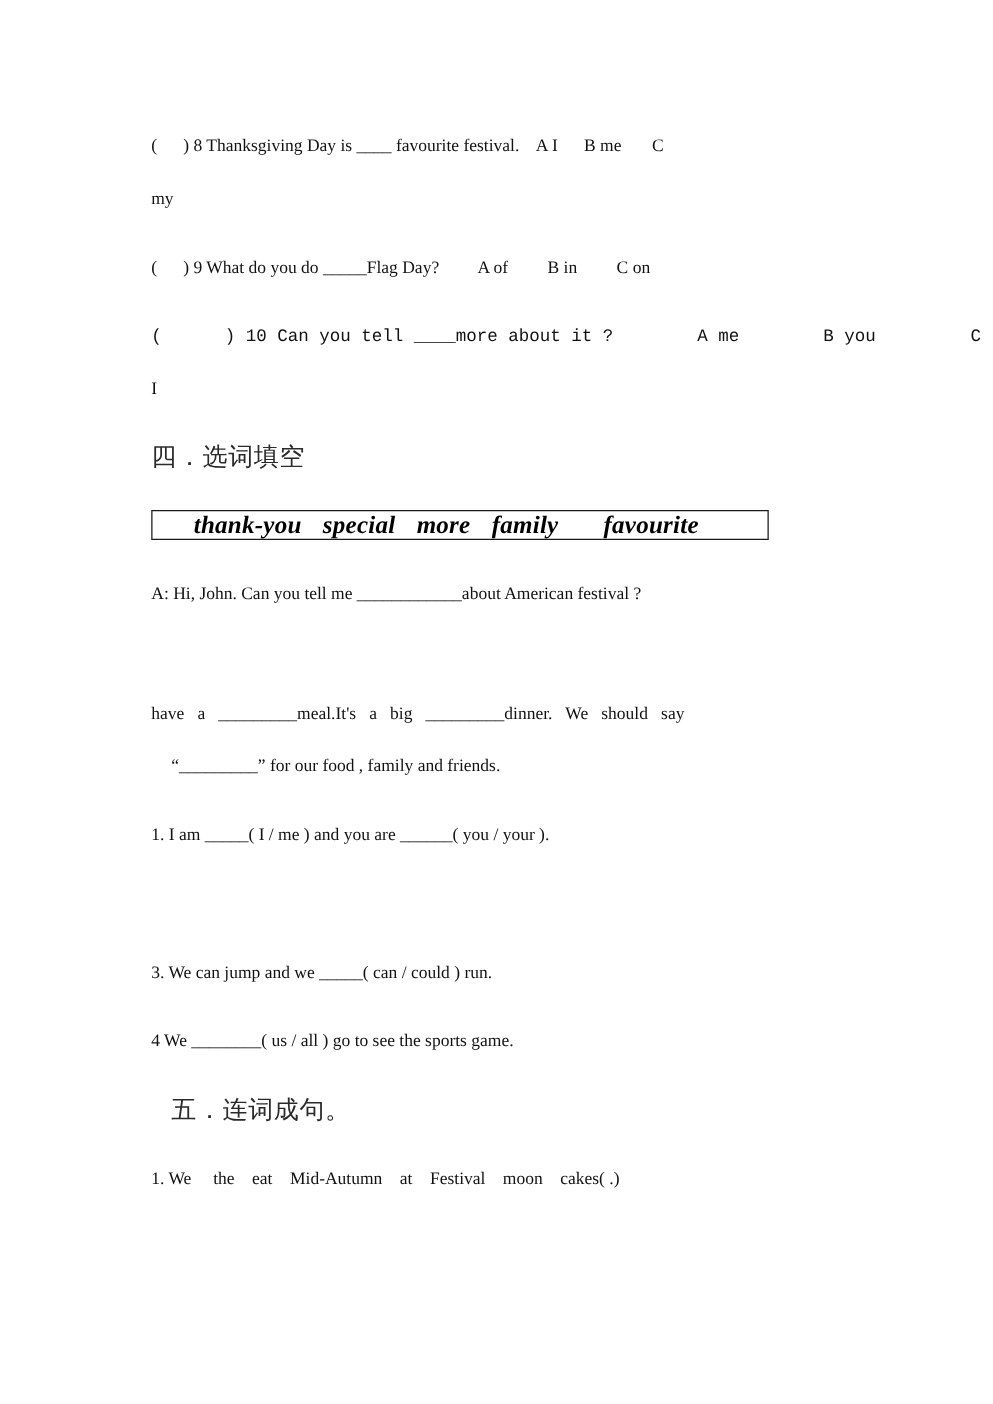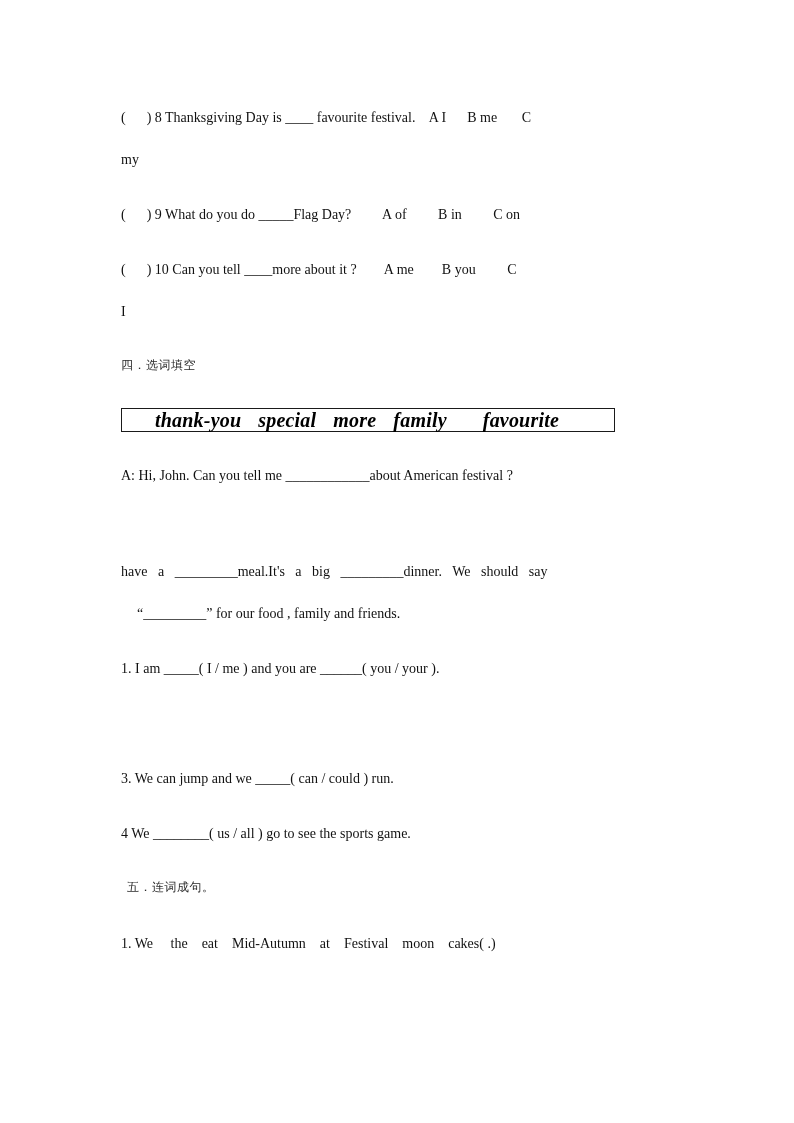--- a/index.html
+++ b/index.html
@@ -30,22 +30,22 @@
     white-space: pre;
     color: #111;
   }
   
   .just {
     white-space: pre;
   }
   
   .cn-heading {
     position: absolute;
-    font-family: Liberation Mono, monospace;
-    font-size: 12px;
+    font-family: Liberation Sans, sans-serif;
+    font-size: 20px;
     line-height: 20px;
     color: #2a2a2a;
     white-space: pre;
     letter-spacing: 0.5px;
   }
   
   .wordbank {
     position: absolute;
     left: 0px;
     top: 408px;
@@ -76,21 +76,21 @@
 </head>
 <body>
 
 <div class="page">
 
   <div class="line" style="top:108px; left:0;">(      ) 8 Thanksgiving Day is ____ favourite festival.    A I      B me       C</div>
   <div class="line" style="top:150px; left:0;">my</div>
 
   <div class="line" style="top:205px; left:0;">(      ) 9 What do you do _____Flag Day?         A of         B in         C on</div>
 
-  <div class="line" style="top:260px; left:0;">(      ) 10 Can you tell ____more about it ?        A me        B you         C</div>
+  <div class="line" style="top:260px; left:0;font-family:Liberation Mono, monospace;">(      ) 10 Can you tell ____more about it ?        A me        B you         C</div>
   <div class="line" style="top:302px; left:0;">I</div>
 
   <div class="cn-heading" style="top:356px; left:0;">四．选词填空</div>
 
   <div class="wordbank">
     <div class="wordbank-inner">
       <span class="wb-word">thank-you</span><span class="wb-gap-sm"></span><span class="wb-word">special</span><span class="wb-gap-sm"></span><span class="wb-word">more</span><span class="wb-gap-sm"></span><span class="wb-word">family</span><span class="wb-gap-lg"></span><span class="wb-word">favourite</span>
     </div>
   </div>
 
@@ -101,17 +101,17 @@
 
   <div class="line" style="top:604px; left:16px;">“_________” for our food , family and friends.</div>
 
   <div class="line" style="top:659px; left:0;">1. I am _____( I / me ) and you are ______( you / your ).</div>
 
 
   <div class="line" style="top:769px; left:0;">3. We can jump and we _____( can / could ) run.</div>
 
   <div class="line" style="top:824px; left:0;text-align:center;">4 We ________( us / all ) go to see the sports game.</div>
 
-  <div class="cn-heading" style="top:878px; left:6px;">五．连词成句。</div>
+  <div class="cn-heading" style="top:878px; left:16px;">五．连词成句。</div>
 
   <div class="line" style="top:934px; left:0;">1. We     the    eat    Mid-Autumn    at    Festival    moon    cakes( .)</div>
 
 </div>
 
 </body></html>

